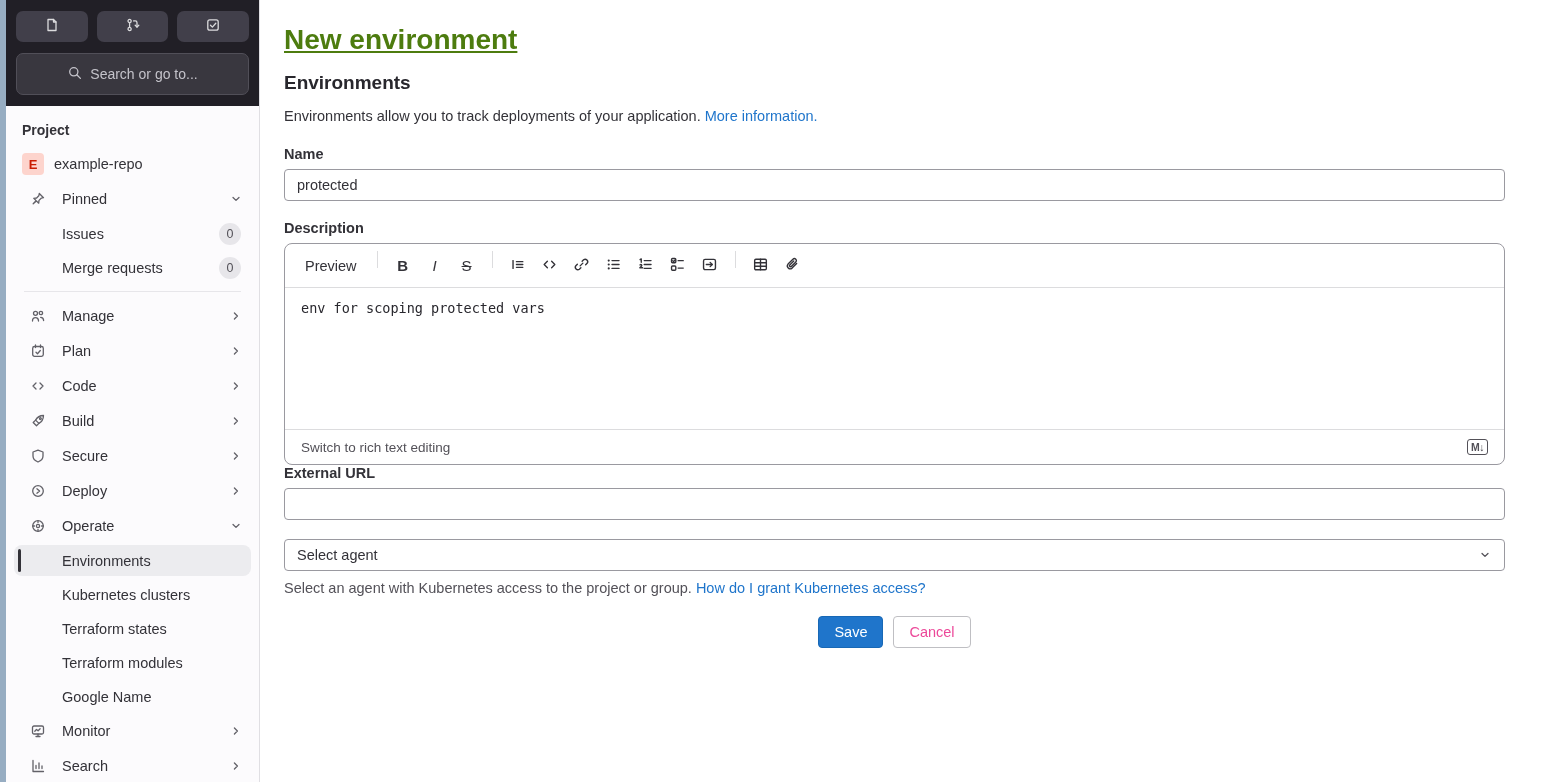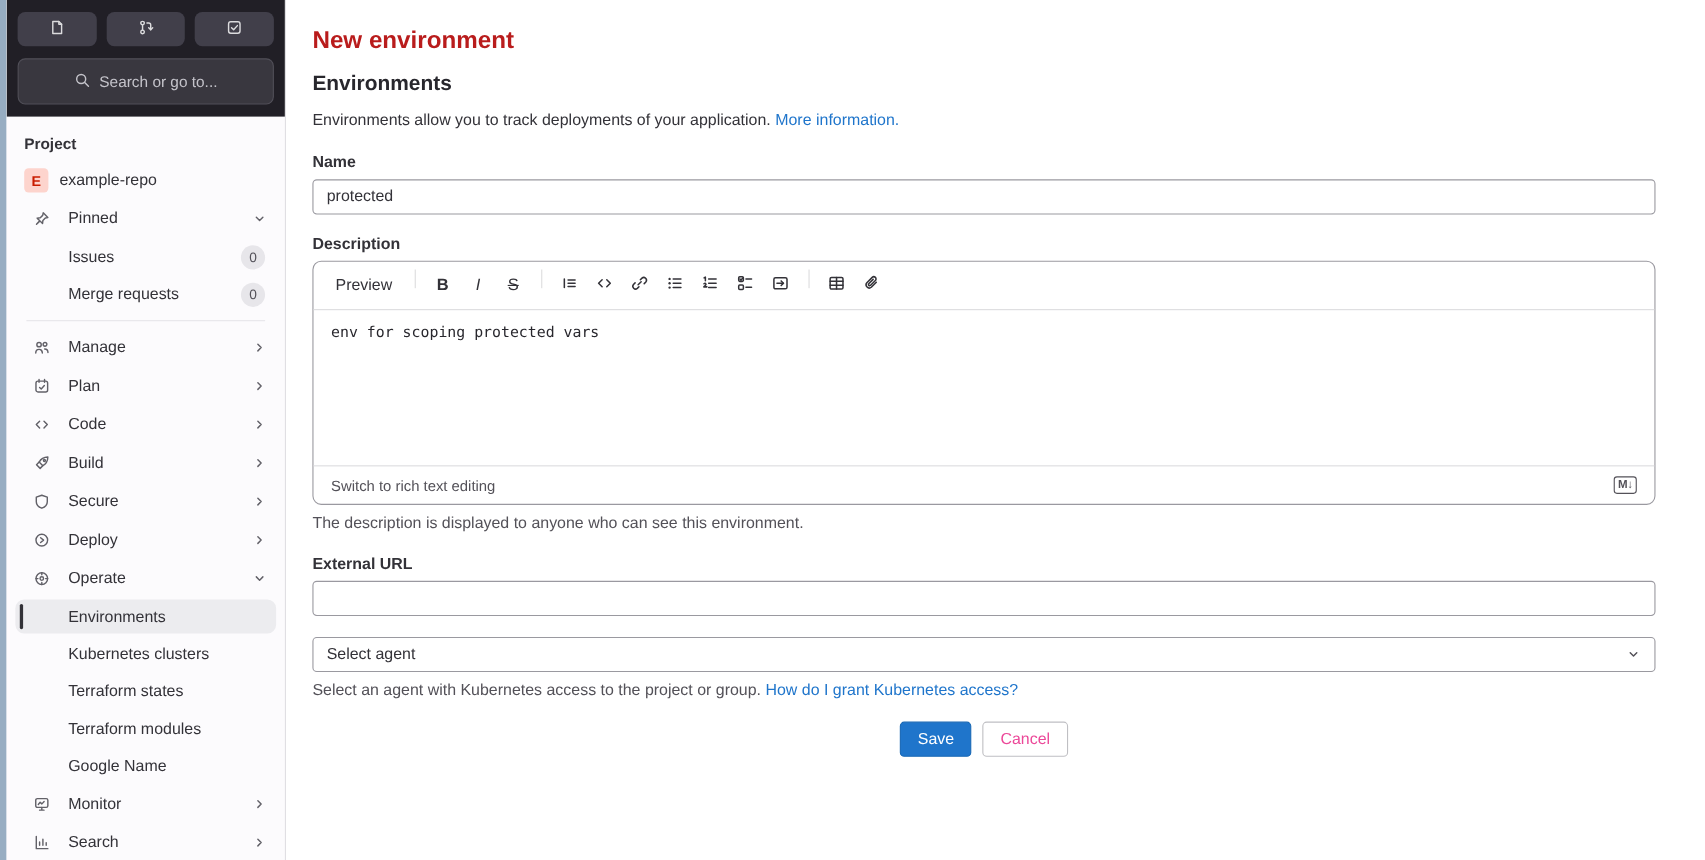--- a/index.html
+++ b/index.html
@@ -23,21 +23,21 @@
   .nlabel { flex:1; }
   .chev { color:#626168; display:flex; }
   .subnav-row { display:flex; align-items:center; height:31px; margin:3px 0; padding:0 10px 0 48px; border-radius:8px; font-size:14.5px; color:#333238; position:relative; cursor:pointer; }
   .subnav-row.active { background:#ececef; }
   .active-bar { position:absolute; left:4px; top:4px; bottom:4px; width:3px; border-radius:2px; background:#333238; }
   .badge { margin-left:auto; background:#e7e6ea; color:#535158; font-size:12.5px; min-width:22px; height:22px; border-radius:11px; display:flex; align-items:center; justify-content:center; padding:0 7px; }
   .sb-divider { height:1px; background:#e7e6ea; margin:8px 10px; }
 
   
   .main { flex:1; padding:24px 45px 0 24px; overflow:hidden; }
-  h1 { font-size:22px; font-weight:700; color:#b91c1c; margin:0 0 16px; }
+  h1 { font-size:28px; font-weight:700; color:#4d7c0f; margin:0 0 16px;text-decoration:underline; }
   h2 { font-size:19px; font-weight:700; color:#28272d; margin:0 0 14px; }
   .intro { font-size:14.5px; color:#333238; margin:0 0 22px; }
   a.link { color:#1f75cb; text-decoration:none; cursor:pointer; }
   .field { margin-bottom:19px; }
   .field-label { display:block; font-size:14.5px; font-weight:700; color:#333238; margin:0 0 7px; }
   .text-input { width:100%; height:32px; border:1px solid #9a99a0; border-radius:4px; padding:0 12px; font-size:14.5px; color:#333238; font-family:inherit; background:#fff; }
 
   .editor { border:1px solid #9a99a0; border-radius:8px; background:#fff; }
   .ed-toolbar { display:flex; gap:2px; padding:7px 10px; border-bottom:1px solid #dcdcde; height:44px; }
   .tbtn { display:flex; align-items:center; justify-content:center; min-width:30px; height:29px; border:none; background:transparent; border-radius:4px; color:#333238; font-size:15px; cursor:pointer; font-family:inherit; }
@@ -377,21 +377,20 @@
                   <path d="M11.9 7.1 7.6 11.4a2.7 2.7 0 0 1-3.8-3.8l4.6-4.6a1.9 1.9 0 0 1 2.7 2.7L6.8 9.9a1 1 0 0 1-1.4-1.4l3.8-3.8"></path>
                 </svg></span>
             </button>
         </div>
         <textarea class="ed-textarea" style="">env for scoping protected vars</textarea>
         <div class="ed-footer">
           <span class="switch-link">Switch to rich text editing</span>
           <span class="md-badge">M↓</span>
         </div>
       </div>
-      <p class="hint">The description is displayed to anyone who can see this environment.</p>
     </div>
 
     <div class="field">
       <label class="field-label">External URL</label>
       <input class="text-input" type="text" value="" style="">
     </div>
 
     <div>
       <div class="select">
         <span>Select agent</span>

